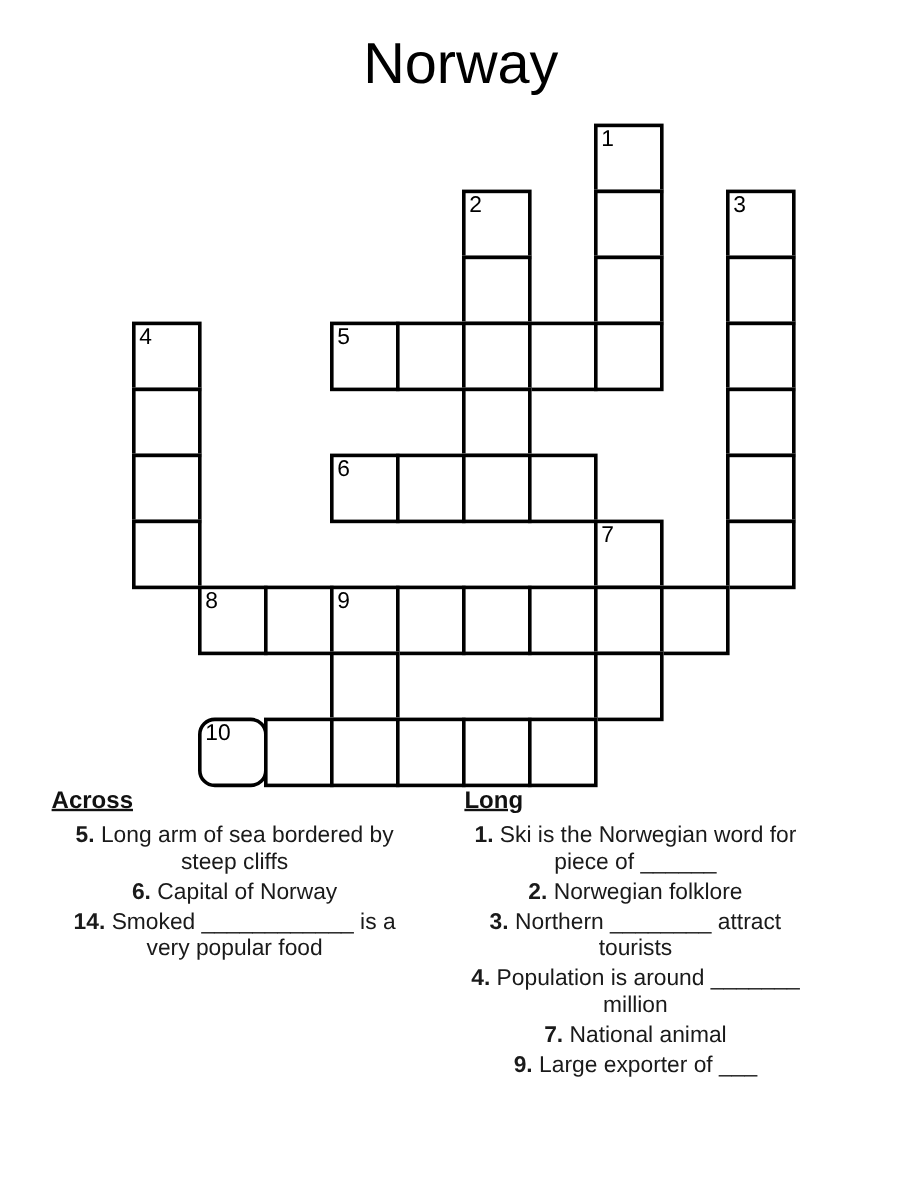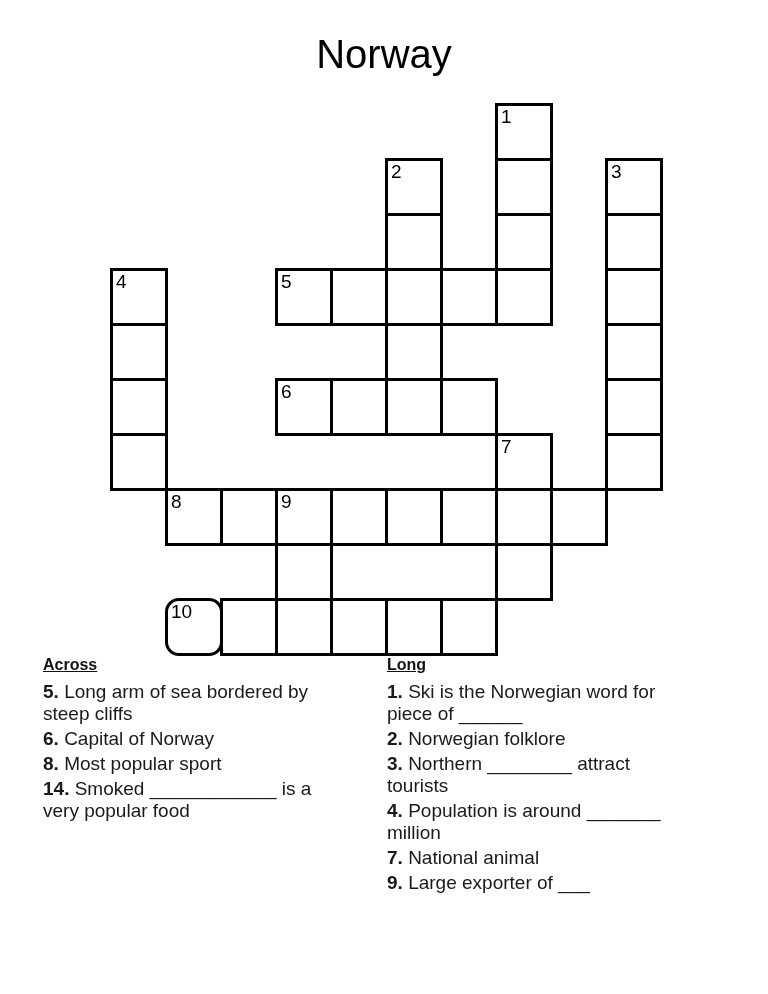--- a/index.html
+++ b/index.html
@@ -12,21 +12,21 @@
     color: #1a1a1a;
     overflow: hidden;
   }
   .title {
     position: absolute;
     top: 26px;
     left: 0;
     width: 768px;
     line-height: 56px;
     text-align: center;
-    font-size: 40px;
+    font-size: 48px;
     color: #000000;
     letter-spacing: 0px;
   }
   .grid {
     position: absolute;
     left: 110px;
     top: 103px;
     width: 553px;
     height: 553px;
   }
@@ -47,30 +47,31 @@
     color: #000000;
   }
   .clues {
     position: absolute;
     top: 656px;
   }
   .clues.across { left: 43px;  width: 305px; }
   .clues.down   { left: 387px; width: 285px; }
   .clues h2 {
     margin: 0 0 7px 0;
-    font-size: 16px;
+    font-size: 20px;
     font-weight: bold;
     text-decoration: underline;
     color: #111111;
   }
   .clue {
     font-size: 19px;
     line-height: 22px;
     margin: 0 0 3px 0;
     color: #1a1a1a;
+    text-align: center;
   }
   .clue b { font-weight: bold; }
 </style>
 </head>
 <body>
 
 <div id="page">
   <div class="title">Norway</div>
 
   <div class="grid">
@@ -136,21 +137,20 @@
       <div class="cell" style="left: 220px; top: 495px;"></div>
       <div class="cell" style="left: 275px; top: 495px;"></div>
       <div class="cell" style="left: 330px; top: 495px;"></div>
     </div>
 
   <div class="clues across">
     <h2>Across</h2>
     <div>
         <div class="clue"><b>5.</b> Long arm of sea bordered by steep cliffs</div>
         <div class="clue"><b>6.</b> Capital of Norway</div>
-        <div class="clue"><b>8.</b> Most popular sport</div>
         <div class="clue"><b>14.</b> Smoked ____________ is a very popular food</div>
       </div>
   </div>
 
   <div class="clues down">
     <h2>Long</h2>
     <div>
         <div class="clue"><b>1.</b> Ski is the Norwegian word for piece of ______</div>
         <div class="clue"><b>2.</b> Norwegian folklore</div>
         <div class="clue"><b>3.</b> Northern ________ attract tourists</div>

